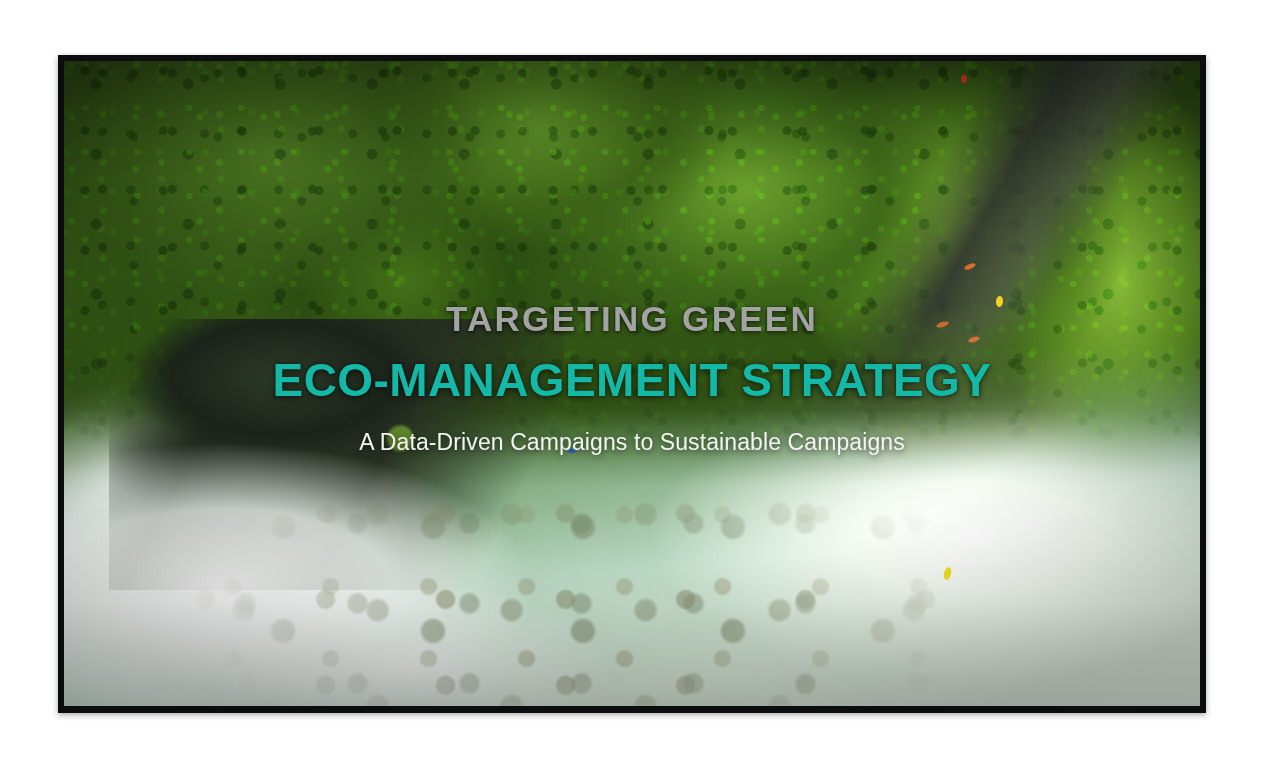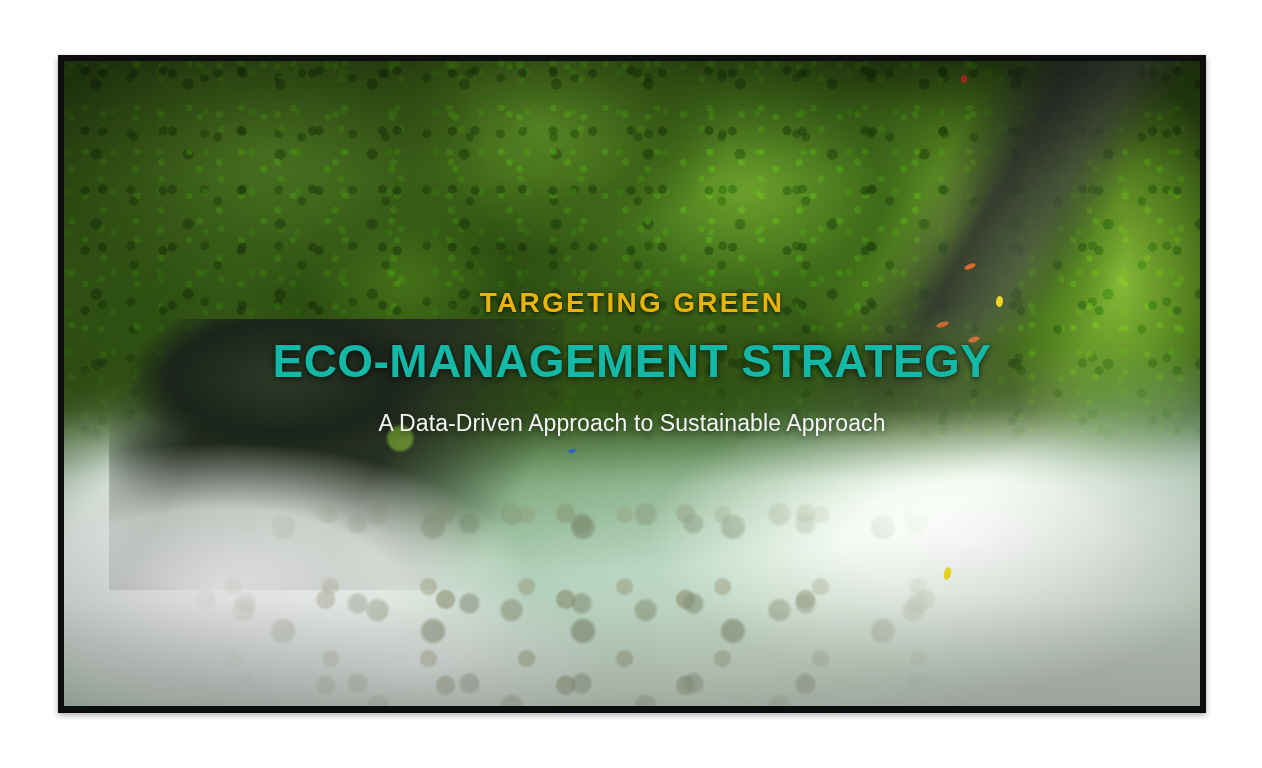--- a/index.html
+++ b/index.html
@@ -153,26 +153,27 @@
 
   
   #title-block {
     position:absolute;
     left:0; right:0;
     top:228px;
     text-align:center;
     z-index:6;
   }
   #eyebrow {
-    font-size:28px;
+    font-size:35px;
     font-weight:700;
     letter-spacing:2.3px;
     line-height:1;
-    color:#eab308;
+    color:#a3a3a3;
     text-shadow:0 2px 5px rgba(0,0,0,.6), 0 0 2px rgba(0,0,0,.5);
+    margin-top:12px;
   }
   #main-title {
     margin-top:21px;
     font-size:46px;
     font-weight:700;
     letter-spacing:.4px;
     line-height:1;
     color:#14b8a6;
     text-shadow:0 2px 7px rgba(0,0,0,.55), 0 0 3px rgba(0,0,0,.45);
     white-space:nowrap;
@@ -209,17 +210,17 @@
     <div class="boat" style="left:76.8%; top:40.5%; width:13px; height:5px; background:#c96a33; transform:rotate(-18deg);"></div>
     <div class="boat" style="left:79.6%; top:42.8%; width:12px; height:5px; background:#cf7338; transform:rotate(-16deg);"></div>
     <div class="boat" style="left:79.0%; top:2.2%;  width:6px;  height:8px; background:#cf3b28; transform:rotate(10deg);"></div>
     <div class="boat" style="left:44.4%; top:60.2%; width:8px;  height:4px; background:#2f63b4; transform:rotate(-10deg);"></div>
 
     <div class="layer" id="grade"></div>
 
     <div id="title-block">
       <div id="eyebrow">TARGETING GREEN</div>
       <div id="main-title">ECO-MANAGEMENT STRATEGY</div>
-      <div id="subtitle">A Data-Driven Approach to Sustainable Approach</div>
+      <div id="subtitle">A Data-Driven Campaigns to Sustainable Campaigns</div>
     </div>
 
   </div>
 </div>
 
 </body></html>

